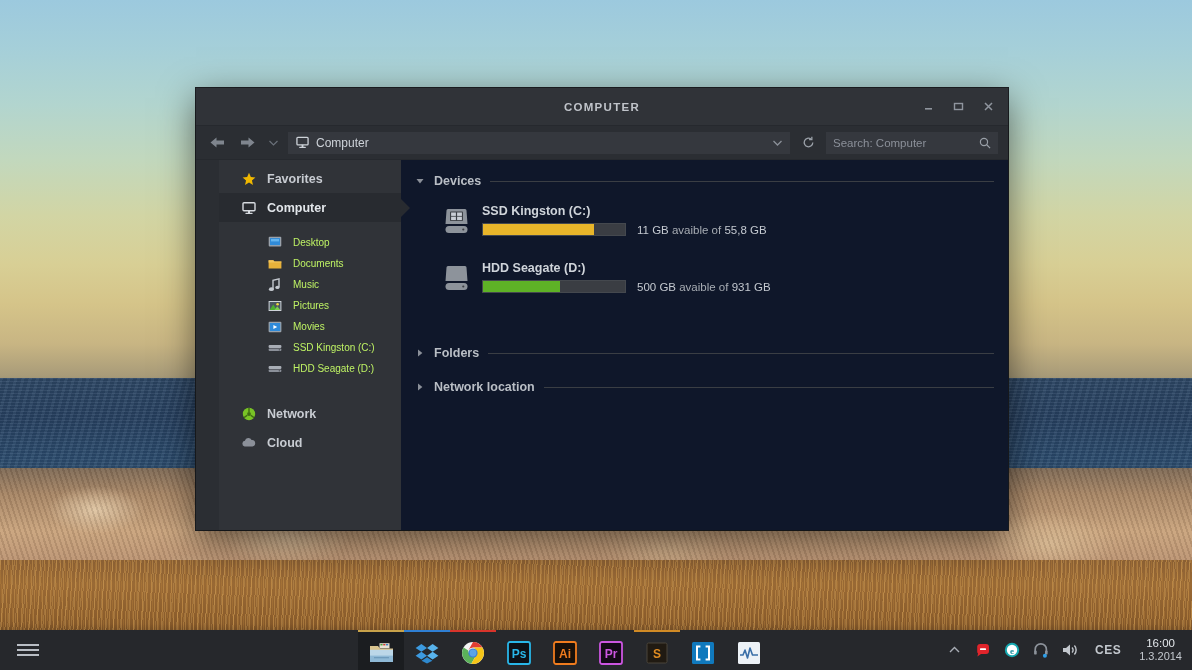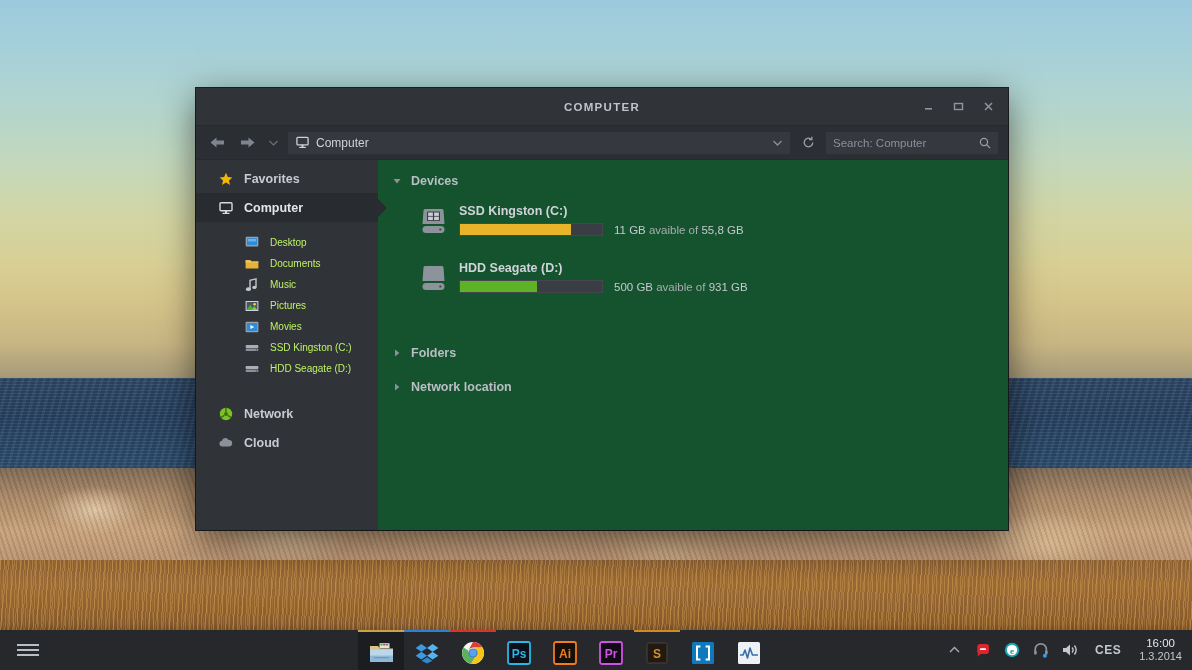--- a/index.html
+++ b/index.html
@@ -100,40 +100,40 @@
   .pathbar .pdrop { margin-left:auto; color:#8b9099; display:flex; align-items:center; }
   .reload { width:20px; height:22px; display:flex; align-items:center; justify-content:center; color:#9aa0a8; }
   .searchbox {
     width:172px; height:22px; background:#35383e; display:flex; align-items:center;
     padding:0 7px; gap:23px;
   }
   .searchbox .sval { font-size:11.5px; color:#8b9099; flex:1; white-space:nowrap; }
   .searchbox .sicon { color:#9aa0a8; display:flex; }
 
   
-  .wbody { flex:1; display:flex; min-height:0; }
+  .wbody { flex:1; display:flex; min-height:0;padding-left:23px; }
 
   
   .sidebar { width:182px; background:#303338; flex:0 0 182px; padding-top:4px; position:relative; }
   .side-item {
     height:29px; display:flex; align-items:center; gap:11px; padding-left:22px;
     font-size:12.5px; color:#b4b9c0; position:relative;
   }
   .side-item.head { font-weight:bold; color:#c8ccd2; }
   .side-item.active { background:#282b30; color:#e2e6ea; font-weight:bold; }
   .side-item.active::after{
     content:""; position:absolute; right:-9px; top:50%; transform:translateY(-50%);
     border-top:9px solid transparent; border-bottom:9px solid transparent; border-left:9px solid #282b30;
   }
   .side-item.child { padding-left:48px; font-size:10px; color:#bef264; height:21px; }
   .side-icon{ width:15px; height:15px; display:flex; align-items:center; justify-content:center; flex:0 0 15px; }
   .side-gap{ height:10px; }
 
   
-  .content { flex:1; background:#14532d; padding:14px 14px 0 14px; min-width:0; overflow:hidden; }
+  .content { flex:1; background:#0f172a; padding:14px 14px 0 14px; min-width:0; overflow:hidden; }
   .section-head { display:flex; align-items:center; gap:9px; margin-bottom:2px; }
   .sec-arrow{ width:10px; color:#8b9099; display:flex; align-items:center; justify-content:center; }
   .sec-title{ font-size:12.5px; color:#b9bec5; font-weight:bold; white-space:nowrap; }
   .sec-rule{ flex:1; height:1px; background:#3a3e44; }
 
   .devices { padding:14px 0 8px 28px; }
   .device { display:flex; gap:13px; margin-bottom:24px; }
   .dev-icon{ width:26px; flex:0 0 26px; display:flex; align-items:flex-start; justify-content:center; padding-top:3px; }
   .dev-right{ flex:1; min-width:0; }
   .dev-name{ font-size:12.5px; color:#cfd4da; font-weight:bold; margin-bottom:5px; }

